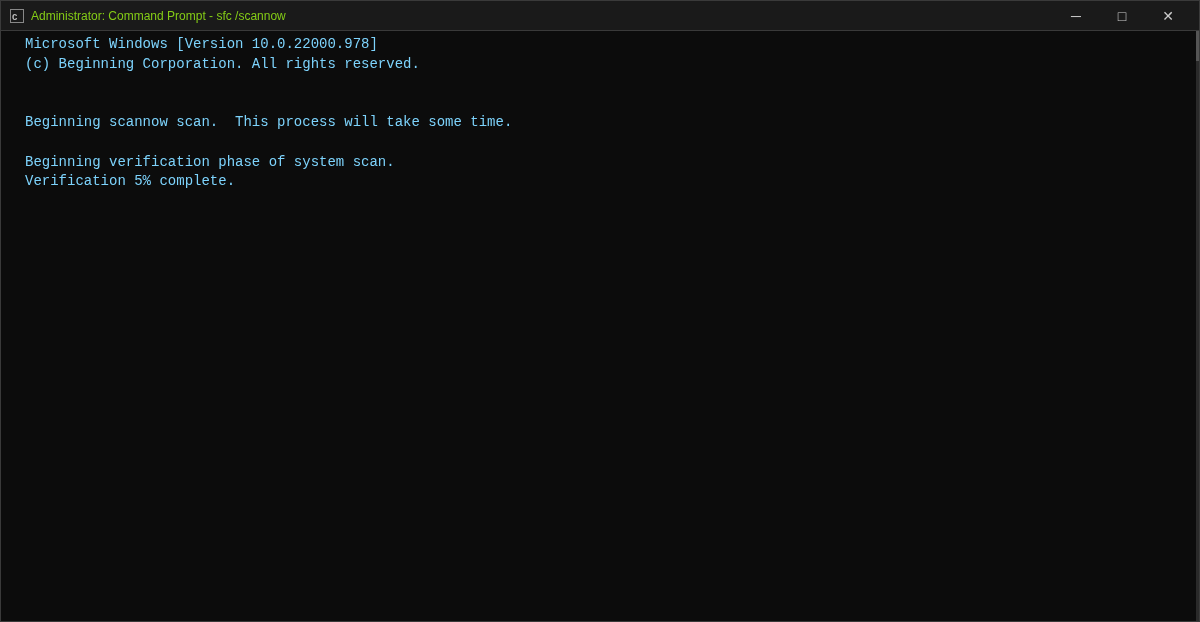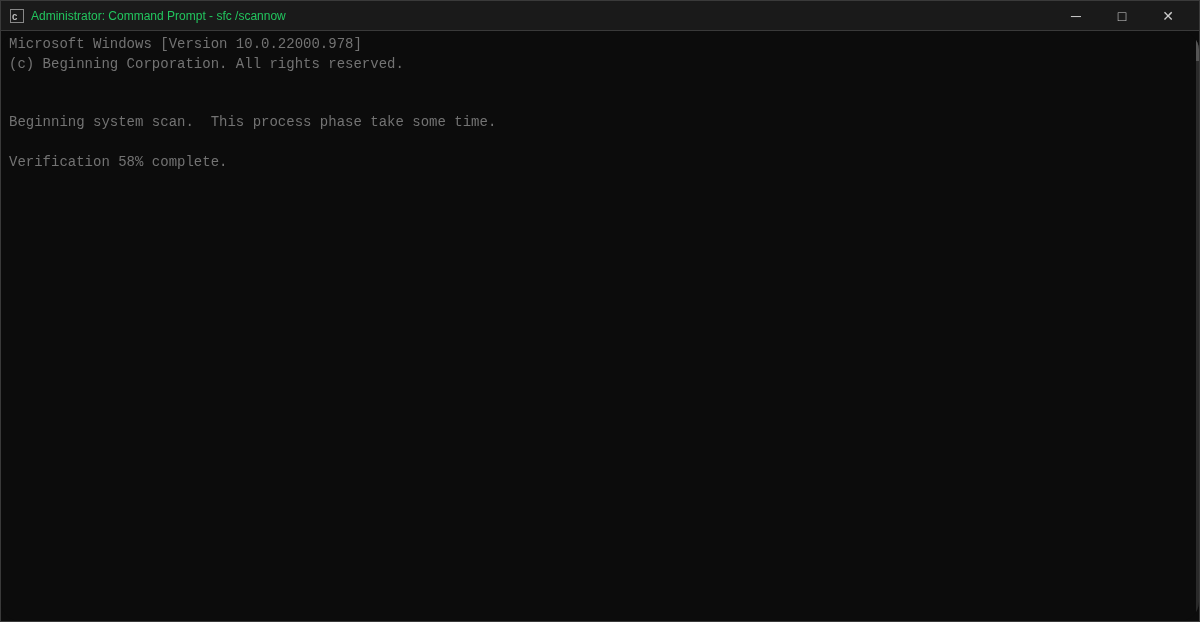--- a/index.html
+++ b/index.html
@@ -57,21 +57,21 @@
       border: 1px solid #888;
       display: flex;
       align-items: center;
       justify-content: center;
       font-size: 8px;
       color: #c0c0c0;
       font-weight: bold;
     }
 
     .titlebar-title {
-      color: #22c55e;
+      color: #84cc16;
       font-size: 12px;
       font-family: 'Segoe UI', Arial, sans-serif;
     }
 
     .titlebar-controls {
       display: flex;
       align-items: center;
       gap: 0;
     }
 
@@ -85,28 +85,27 @@
       cursor: pointer;
       display: flex;
       align-items: center;
       justify-content: center;
       font-family: 'Segoe UI', Arial, sans-serif;
     }
 
     .terminal-body {
       flex: 1;
       background: #0c0c0c;
-      padding: 4px 8px;
-      color: #737373;
+      padding: 4px 24px;
+      color: #7dd3fc;
       font-size: 14px;
       line-height: 1.4;
       font-family: 'Courier New', Courier, monospace;
       overflow: hidden;
       position: relative;
-      border-radius: 19px;
     }
 
     .terminal-line {
       white-space: pre;
       display: block;
     }
 
     .terminal-line.empty {
       height: 1.4em;
     }
@@ -149,20 +148,21 @@
       <button class="title-btn">□</button>
       <button class="title-btn close">✕</button>
     </div>
   </div>
 
   <div class="terminal-body">
     <span class="terminal-line">Microsoft Windows [Version 10.0.22000.978]</span>
     <span class="terminal-line">(c) Beginning Corporation. All rights reserved.</span>
     <span class="terminal-line empty"></span>
     <span class="terminal-line empty"></span>
-    <span class="terminal-line">Beginning system scan.  This process phase take some time.</span>
+    <span class="terminal-line">Beginning scannow scan.  This process will take some time.</span>
     <span class="terminal-line empty"></span>
-    <span class="terminal-line">Verification 58% complete.</span>
+    <span class="terminal-line">Beginning verification phase of system scan.</span>
+    <span class="terminal-line">Verification 5% complete.</span>
     <div class="right-border">
       <div class="right-border-thumb"></div>
     </div>
   </div>
 </div>
 
 </body></html>

